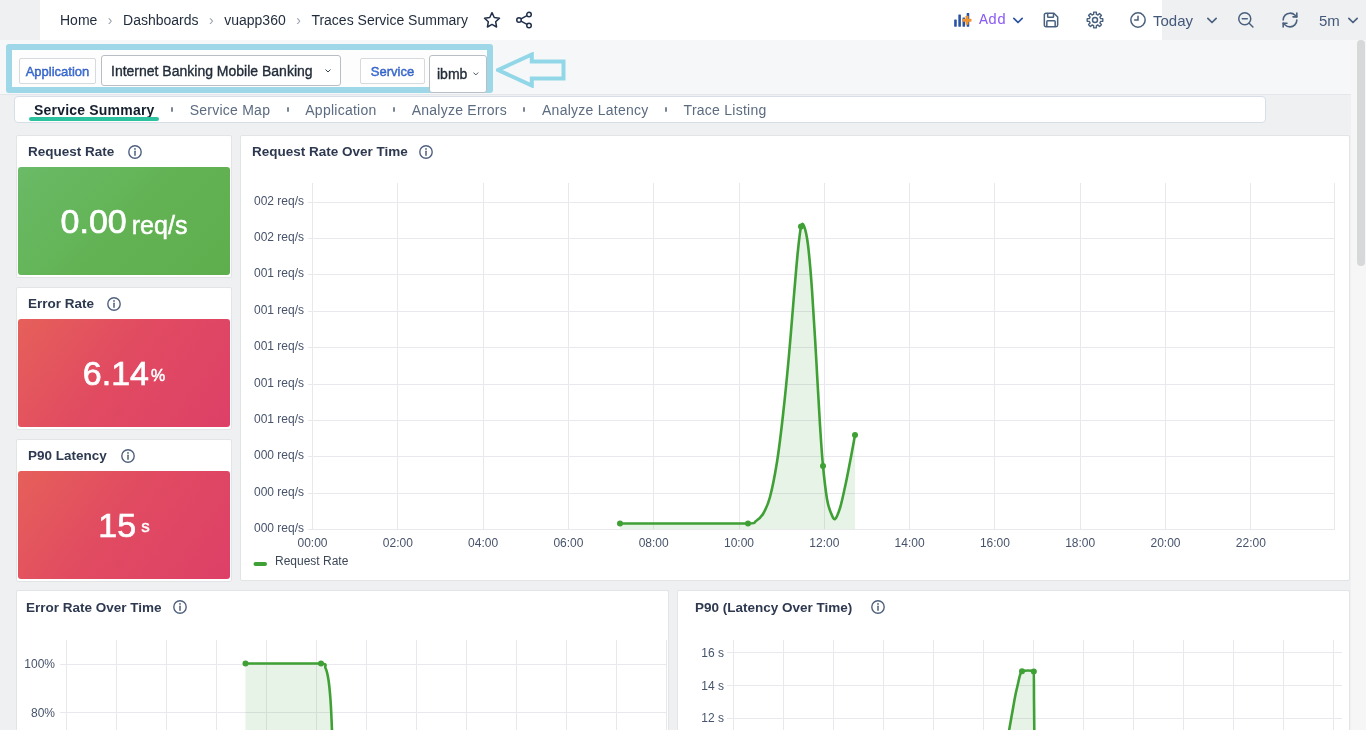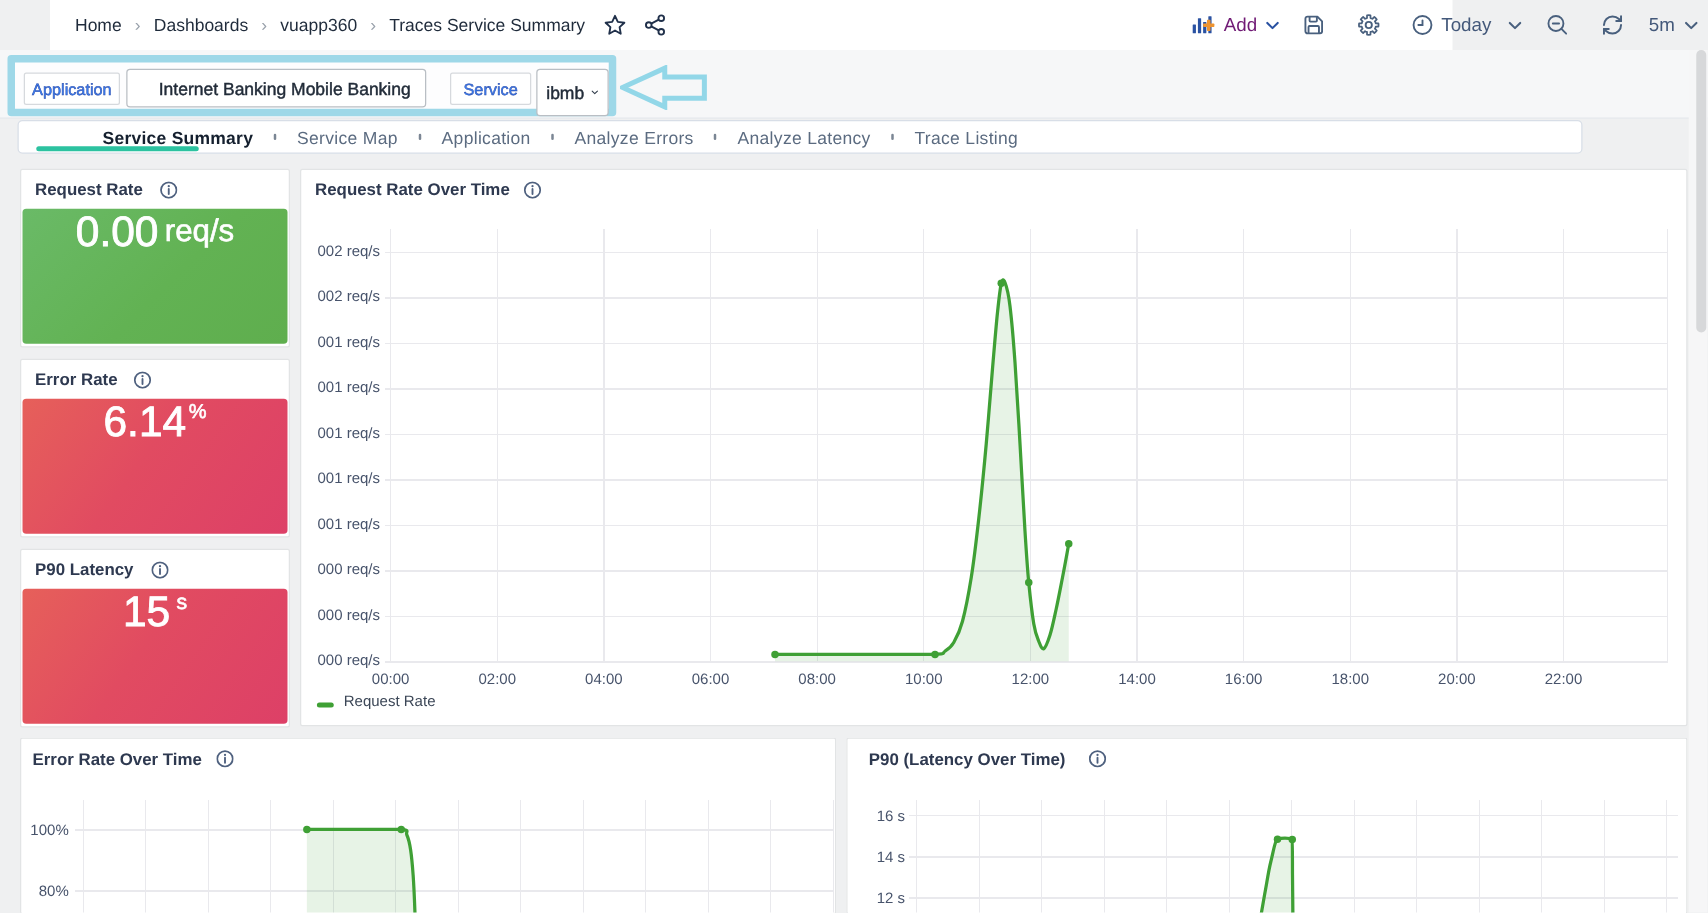--- a/index.html
+++ b/index.html
@@ -8,31 +8,31 @@
 
 #nav { position:absolute; left:0; top:0; width:1122px; height:40px; background:#fff;margin-left:40px; }
 #crumbs { position:absolute; left:20px; top:0; height:40px; display:flex; align-items:center; font-size:14px; color:#1f2b3b; white-space:nowrap; }
 #crumbs .sep { color:#99a1ab; margin:0 10.5px; display:flex; align-items:center; }
 .navicon { position:absolute; top:10px; width:20px; height:20px; }
 .navtxt { position:absolute; top:0; height:40px; display:flex; align-items:center; font-size:15px; color:#43587a; }
 
 #band { position:absolute; left:0; top:40px; width:1366px; height:55px; background:#f6f7f8; border-bottom:1px solid #e3e7eb; }
 #hlbox { position:absolute; left:6px; top:4px; width:487px; height:49px; border:6px solid #9ed8e8; background:#fdfdfe; border-radius:3px; }
 .chip { position:absolute; background:#fff; border:1px solid #d6d9dd; border-radius:2px; font-size:13px; color:#3b82f6; display:flex; align-items:center; justify-content:center; -webkit-text-stroke:0.4px #2a49a8;}
-.dd { position:absolute; background:#fff; border:1px solid #b9bec4; border-radius:3px; font-size:14px; color:#222c39; display:flex; align-items:center; padding:0 25px; white-space:nowrap; -webkit-text-stroke:0.35px #222c39; }
-
-#tabbar { position:absolute; left:14px; top:96px; width:1252px; height:27px; background:#fff; border:1px solid #d8dee7; border-radius:4px; display:flex; align-items:center; font-size:14px; color:#5b6b80; letter-spacing:0.25px;padding-left:48px; }
+.dd { position:absolute; background:#fff; border:1px solid #b9bec4; border-radius:3px; font-size:14px; color:#222c39; display:flex; align-items:center; padding:0 9px; white-space:nowrap; -webkit-text-stroke:0.35px #222c39; }
+
+#tabbar { position:absolute; left:14px; top:96px; width:1252px; height:27px; background:#fff; border:1px solid #d8dee7; border-radius:4px; display:flex; align-items:center; font-size:14px; color:#5b6b80; letter-spacing:0.25px; }
 #tabbar .tsep { width:2px; height:5px; background:#7b8694; margin:0 16.55px; border-radius:1px; flex-shrink:0; }
 .tab { position:relative; }
 #activetab { color:#141f2e; font-weight:bold; letter-spacing:0.2px; }
 #underline { position:absolute; left:29px; top:117px; width:130px; height:3.5px; background:#2cc2a0; border-radius:2px; }
 
 .panel { position:absolute; background:#fff; border:1px solid #e2e4e5; border-radius:2px; }
 .ptitle { position:absolute; left:11px; top:7px; height:16px; display:flex; align-items:center; font-size:13.5px; font-weight:700; color:#2e3950; white-space:nowrap; }
-.kpibox { position:absolute; left:1px; right:1px; top:31px; bottom:2px; border-radius:3px; display:flex; align-items:flex-start; justify-content:center; color:#fff; }
+.kpibox { position:absolute; left:1px; right:1px; top:31px; bottom:2px; border-radius:3px; display:flex; align-items:center; justify-content:center; color:#fff; }
 .kpibox .big { font-size:34px; font-weight:500; -webkit-text-stroke:0.7px #fff; }
 .kpibox .small { font-size:25px; font-weight:500; margin-left:5px; -webkit-text-stroke:0.5px #fff; }
 .green { background:linear-gradient(135deg,#6aba67 0%,#62b253 55%,#5fae4e 100%); }
 .red { background:linear-gradient(125deg,#e6605a 0%,#e14b61 45%,#dd4067 100%); }
 svg text { font-family:"Liberation Sans",sans-serif; }
 </style>
 </head>
 <body>
 
 <div id="nav">
@@ -62,21 +62,21 @@
         <rect x="2.6" y="11.5" width="3.1" height="8.5" rx="0.5"></rect>
         <rect x="7.6" y="5.5" width="3.1" height="14.5" rx="0.5"></rect>
         <rect x="12.6" y="9" width="3.1" height="11" rx="0.5"></rect>
         <rect x="17.6" y="3.5" width="3.1" height="16.5" rx="0.5"></rect>
       </g>
       <g fill="#ee9430">
         <rect x="12.6" y="10.6" width="10.8" height="3.4" rx="0.7"></rect>
         <rect x="16.3" y="6.9" width="3.4" height="10.8" rx="0.7"></rect>
       </g>
     </svg>
-  <div class="navtxt" style="left:939px; color:#701a75;">Add</div>
+  <div class="navtxt" style="left:939px; color:#8b5cf6;font-family:Liberation Mono, monospace;">Add</div>
   <svg class="navicon" style="left:968px;" viewBox="0 0 24 24" fill="none" stroke="#2a52a2" stroke-width="2" stroke-linecap="round" stroke-linejoin="round">
       <path d="M7 10 l5 5 l5 -5"></path>
     </svg>
 
   <svg class="navicon" style="left:1001px;" viewBox="0 0 24 24" fill="none" stroke="#49607e" stroke-width="1.8" stroke-linejoin="round">
       <path d="M4 6 a2 2 0 0 1 2-2 H15.5 L20 8.5 V18 a2 2 0 0 1-2 2 H6 a2 2 0 0 1-2-2 Z"></path>
       <path d="M8 4.2 V8 a0.8 0.8 0 0 0 0.8 0.8 H14.2 A0.8 0.8 0 0 0 15 8 V4.2"></path>
       <path d="M7 19.8 V14 a1 1 0 0 1 1-1 H16 a1 1 0 0 1 1 1 V19.8"></path>
     </svg>
 

